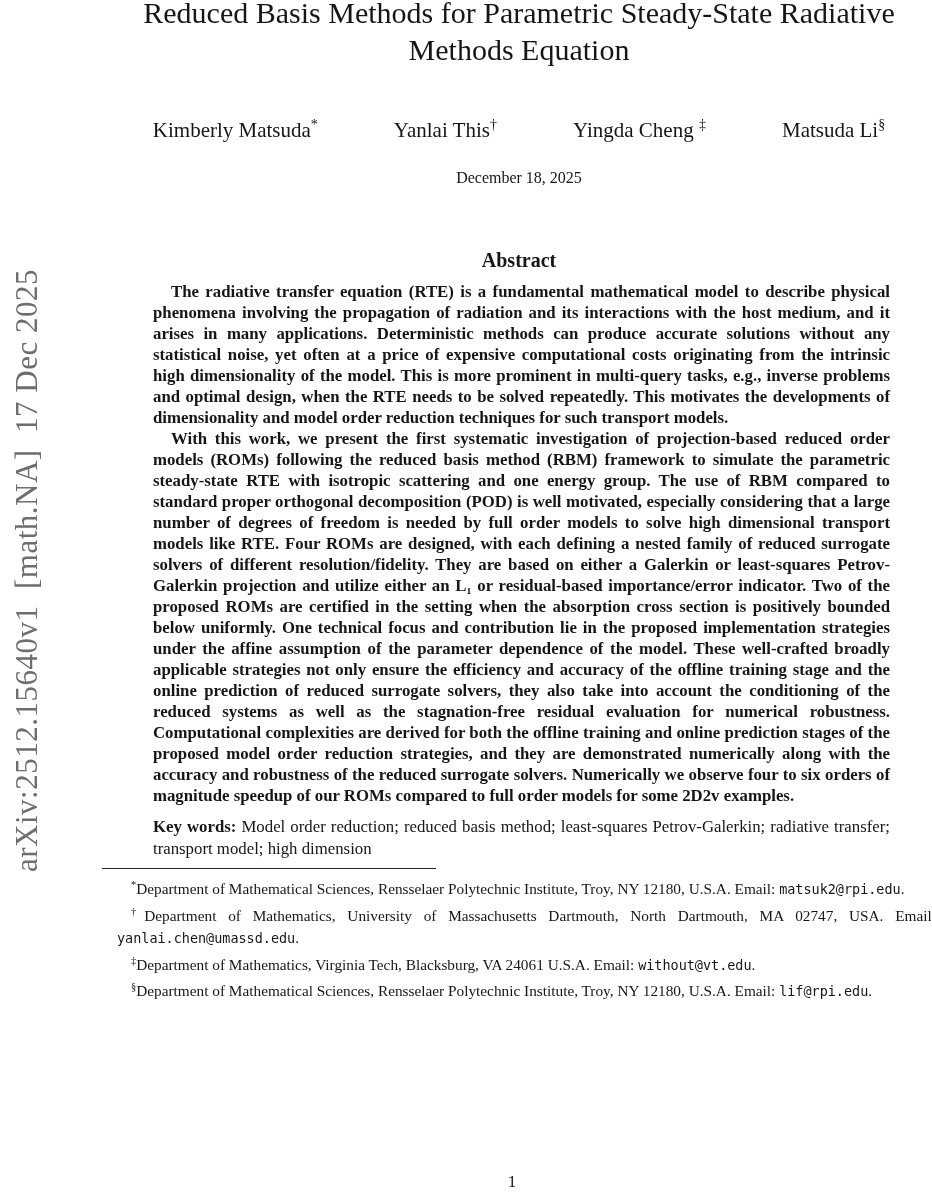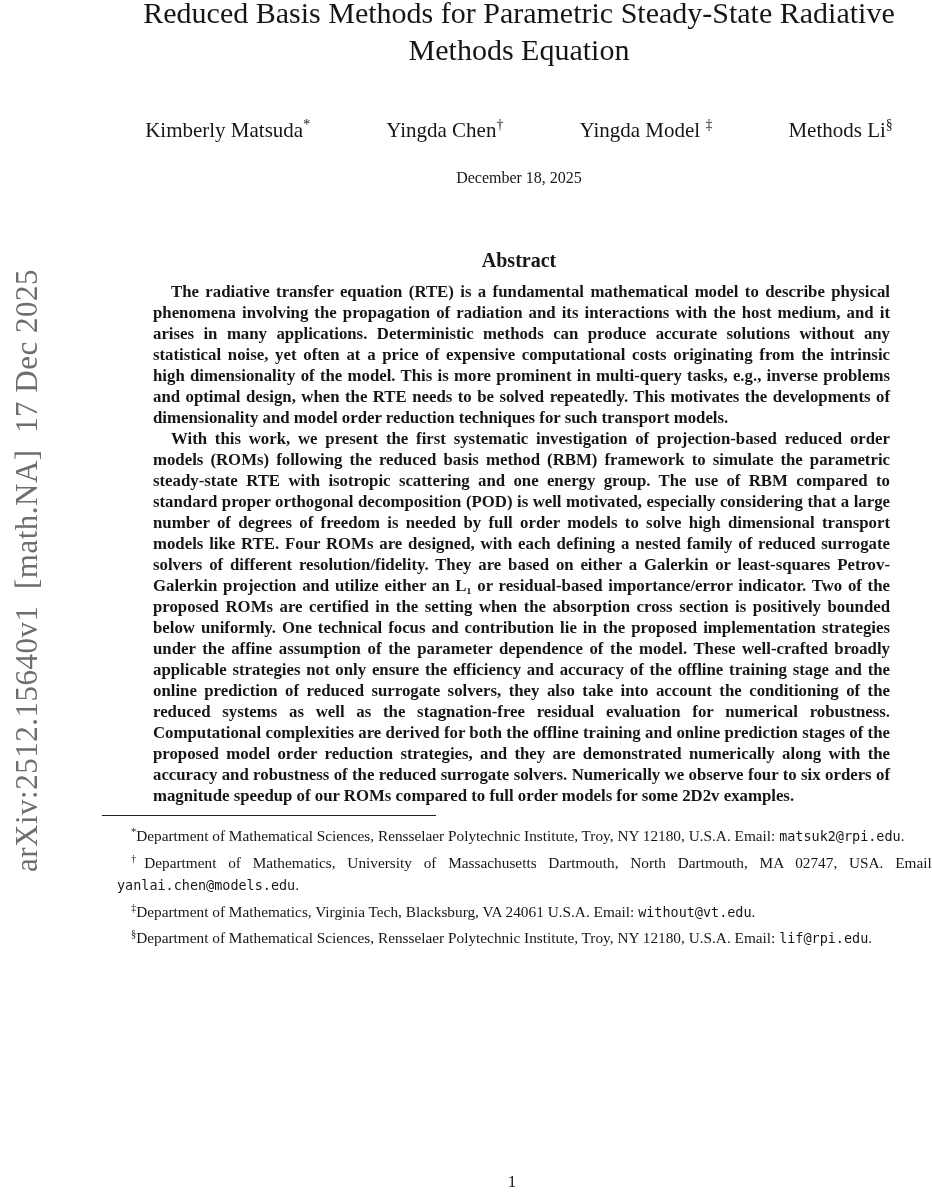--- a/index.html
+++ b/index.html
@@ -112,40 +112,41 @@
 
   <div class="content">
 
     <h1 class="title">
       <span class="title-line">Reduced Basis Methods for Parametric Steady-State Radiative</span>
       <span class="title-line">Methods Equation</span>
     </h1>
 
     <div class="authors">
       <span class="author"><span>Kimberly Matsuda</span><sup>*</sup></span>
-      <span class="author"><span>Yingda Chen</span><sup>†</sup></span>
-      <span class="author"><span>Yingda Model </span><sup>‡</sup></span>
-      <span class="author"><span>Methods Li</span><sup>§</sup></span>
+      <span class="author"><span>Yanlai This</span><sup>†</sup></span>
+      <span class="author"><span>Yingda Cheng </span><sup>‡</sup></span>
+      <span class="author"><span>Matsuda Li</span><sup>§</sup></span>
     </div>
 
     <div class="date">December 18, 2025</div>
 
     <div class="abstract">
       <div class="abstract-heading">Abstract</div>
       <div class="abstract-body">
         <p>The radiative transfer equation (RTE) is a fundamental mathematical model to describe physical phenomena involving the propagation of radiation and its interactions with the host medium, and it arises in many applications. Deterministic methods can produce accurate solutions without any statistical noise, yet often at a price of expensive computational costs originating from the intrinsic high dimensionality of the model. This is more prominent in multi-query tasks, e.g., inverse problems and optimal design, when the RTE needs to be solved repeatedly. This motivates the developments of dimensionality and model order reduction techniques for such transport models.</p>
         <p>With this work, we present the first systematic investigation of projection-based reduced order models (ROMs) following the reduced basis method (RBM) framework to simulate the parametric steady-state RTE with isotropic scattering and one energy group. The use of RBM compared to standard proper orthogonal decomposition (POD) is well motivated, especially considering that a large number of degrees of freedom is needed by full order models to solve high dimensional transport models like RTE. Four ROMs are designed, with each defining a nested family of reduced surrogate solvers of different resolution/fidelity. They are based on either a Galerkin or least-squares Petrov-Galerkin projection and utilize either an L₁ or residual-based importance/error indicator. Two of the proposed ROMs are certified in the setting when the absorption cross section is positively bounded below uniformly. One technical focus and contribution lie in the proposed implementation strategies under the affine assumption of the parameter dependence of the model. These well-crafted broadly applicable strategies not only ensure the efficiency and accuracy of the offline training stage and the online prediction of reduced surrogate solvers, they also take into account the conditioning of the reduced systems as well as the stagnation-free residual evaluation for numerical robustness. Computational complexities are derived for both the offline training and online prediction stages of the proposed model order reduction strategies, and they are demonstrated numerically along with the accuracy and robustness of the reduced surrogate solvers. Numerically we observe four to six orders of magnitude speedup of our ROMs compared to full order models for some 2D2v examples.</p>
       </div>
+      <p class="keywords"><span class="kw-label">Key words:</span><span> Model order reduction; reduced basis method; least-squares Petrov-Galerkin; radiative transfer; transport model; high dimension</span></p>
     </div>
 
     <div class="footnote-rule"></div>
 
     <div class="footnotes">
       <p class="footnote"><sup>*</sup><span>Department of Mathematical Sciences, Rensselaer Polytechnic Institute, Troy, NY 12180, U.S.A. Email: </span><span class="tt">matsuk2@rpi.edu</span><span>.</span></p>
-      <p class="footnote"><sup>†</sup><span>Department of Mathematics, University of Massachusetts Dartmouth, North Dartmouth, MA 02747, USA. Email: </span><span class="tt">yanlai.chen@models.edu</span><span>.</span></p>
+      <p class="footnote"><sup>†</sup><span>Department of Mathematics, University of Massachusetts Dartmouth, North Dartmouth, MA 02747, USA. Email: </span><span class="tt">yanlai.chen@umassd.edu</span><span>.</span></p>
       <p class="footnote"><sup>‡</sup><span>Department of Mathematics, Virginia Tech, Blacksburg, VA 24061 U.S.A. Email: </span><span class="tt">without@vt.edu</span><span>.</span></p>
       <p class="footnote"><sup>§</sup><span>Department of Mathematical Sciences, Rensselaer Polytechnic Institute, Troy, NY 12180, U.S.A. Email: </span><span class="tt">lif@rpi.edu</span><span>.</span></p>
     </div>
 
   </div>
 
   <div class="pageno">1</div>
 
 </div>
 

